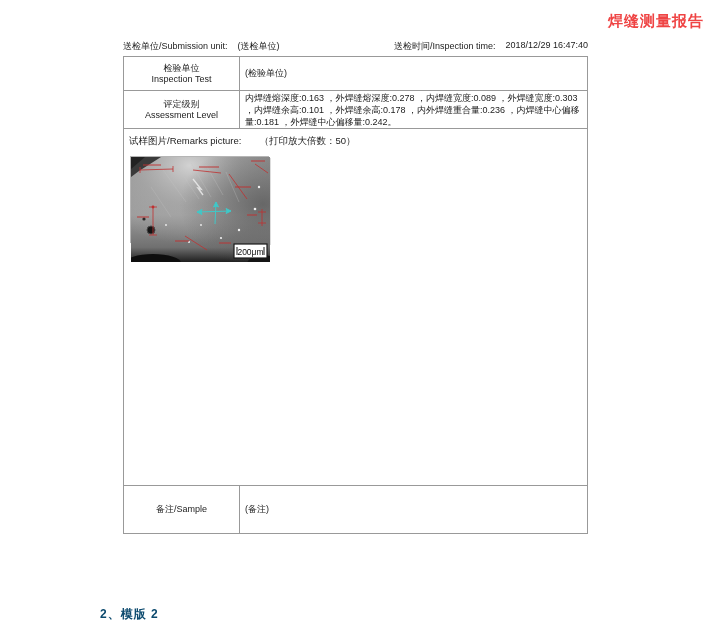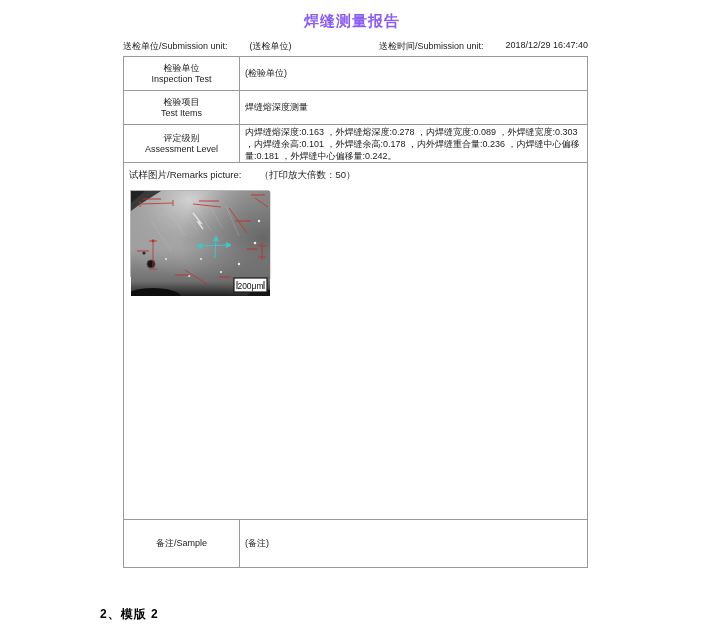--- a/index.html
+++ b/index.html
@@ -6,30 +6,30 @@
   html, body { background: #fff; }
   body { font-family: "Liberation Sans", "DejaVu Sans", sans-serif; color: #222; }
   .page {
     position: relative;
     width: 704px; height: 633px;
     background: #fff;
     overflow: hidden;
   }
   .title {
     position: absolute; top: 12px; left: 0; width: 704px;
-    text-align: center;
-    font-size: 15px; font-weight: bold; color: #8b5cf6;
+    text-align: right;
+    font-size: 15px; font-weight: bold; color: #ef4444;
     letter-spacing: 1px;
   }
   .header-line {
     position: absolute; top: 40px; left: 123px; width: 465px;
     display: flex; justify-content: space-between; align-items: baseline;
     font-size: 9px; color: #222;
   }
-  .header-group { display: flex; gap: 22px; white-space: nowrap; }
+  .header-group { display: flex; gap: 10px; white-space: nowrap; }
   .report-table {
     position: absolute; top: 56px; left: 123px;
     width: 465px;
     border-collapse: collapse;
     table-layout: fixed;
     font-size: 9px; color: #222; border-radius: 14px;
   }
   .report-table td {
     border: 1px solid #999;
     vertical-align: middle;
@@ -56,57 +56,50 @@
     position: relative;
     margin: 8px 0 0 1px;
     width: 139px; height: 87px;
     border: 1px solid #b5b5b5;
     box-shadow: 2px 2px 0 #ddd;
   }
   .micrograph svg { display: block; }
   td.remarks-label { text-align: center; }
   .footer-caption {
     position: absolute; left: 100px; top: 606px;
-    font-size: 12px; font-weight: bold; color: #000000;
+    font-size: 12px; font-weight: bold; color: #0c4a6e;
     letter-spacing: 1px;
   }
 </style>
 </head>
 <body>
 
 <div class="page">
 
   <div class="title">焊缝测量报告</div>
 
   <div class="header-line">
     <div class="header-group">
       <span>送检单位/Submission unit:</span>
       <span>(送检单位)</span>
     </div>
     <div class="header-group">
-      <span>送检时间/Submission unit:</span>
+      <span>送检时间/Inspection time:</span>
       <span>2018/12/29 16:47:40</span>
     </div>
   </div>
 
   <table class="report-table">
     <tbody>
         <tr class="row-sm">
       <td class="label-cell">
         <div>检验单位</div>
         <div>Inspection Test</div>
       </td>
       <td class="value-cell">(检验单位)</td>
-    </tr>
-    <tr class="row-sm">
-      <td class="label-cell">
-        <div>检验项目</div>
-        <div>Test Items</div>
-      </td>
-      <td class="value-cell">焊缝熔深度测量</td>
     </tr>
     <tr class="row-asmt">
       <td class="label-cell">
         <div>评定级别</div>
         <div>Assessment Level</div>
       </td>
       <td class="value-cell assessment-cell">内焊缝熔深度:0.163 ，外焊缝熔深度:0.278 ，内焊缝宽度:0.089 ，外焊缝宽度:0.303 ，内焊缝余高:0.101 ，外焊缝余高:0.178 ，内外焊缝重合量:0.236 ，内焊缝中心偏移量:0.181 ，外焊缝中心偏移量:0.242。</td>
     </tr>
     <tr class="row-pic">
       <td class="picture-cell" colspan="2">

